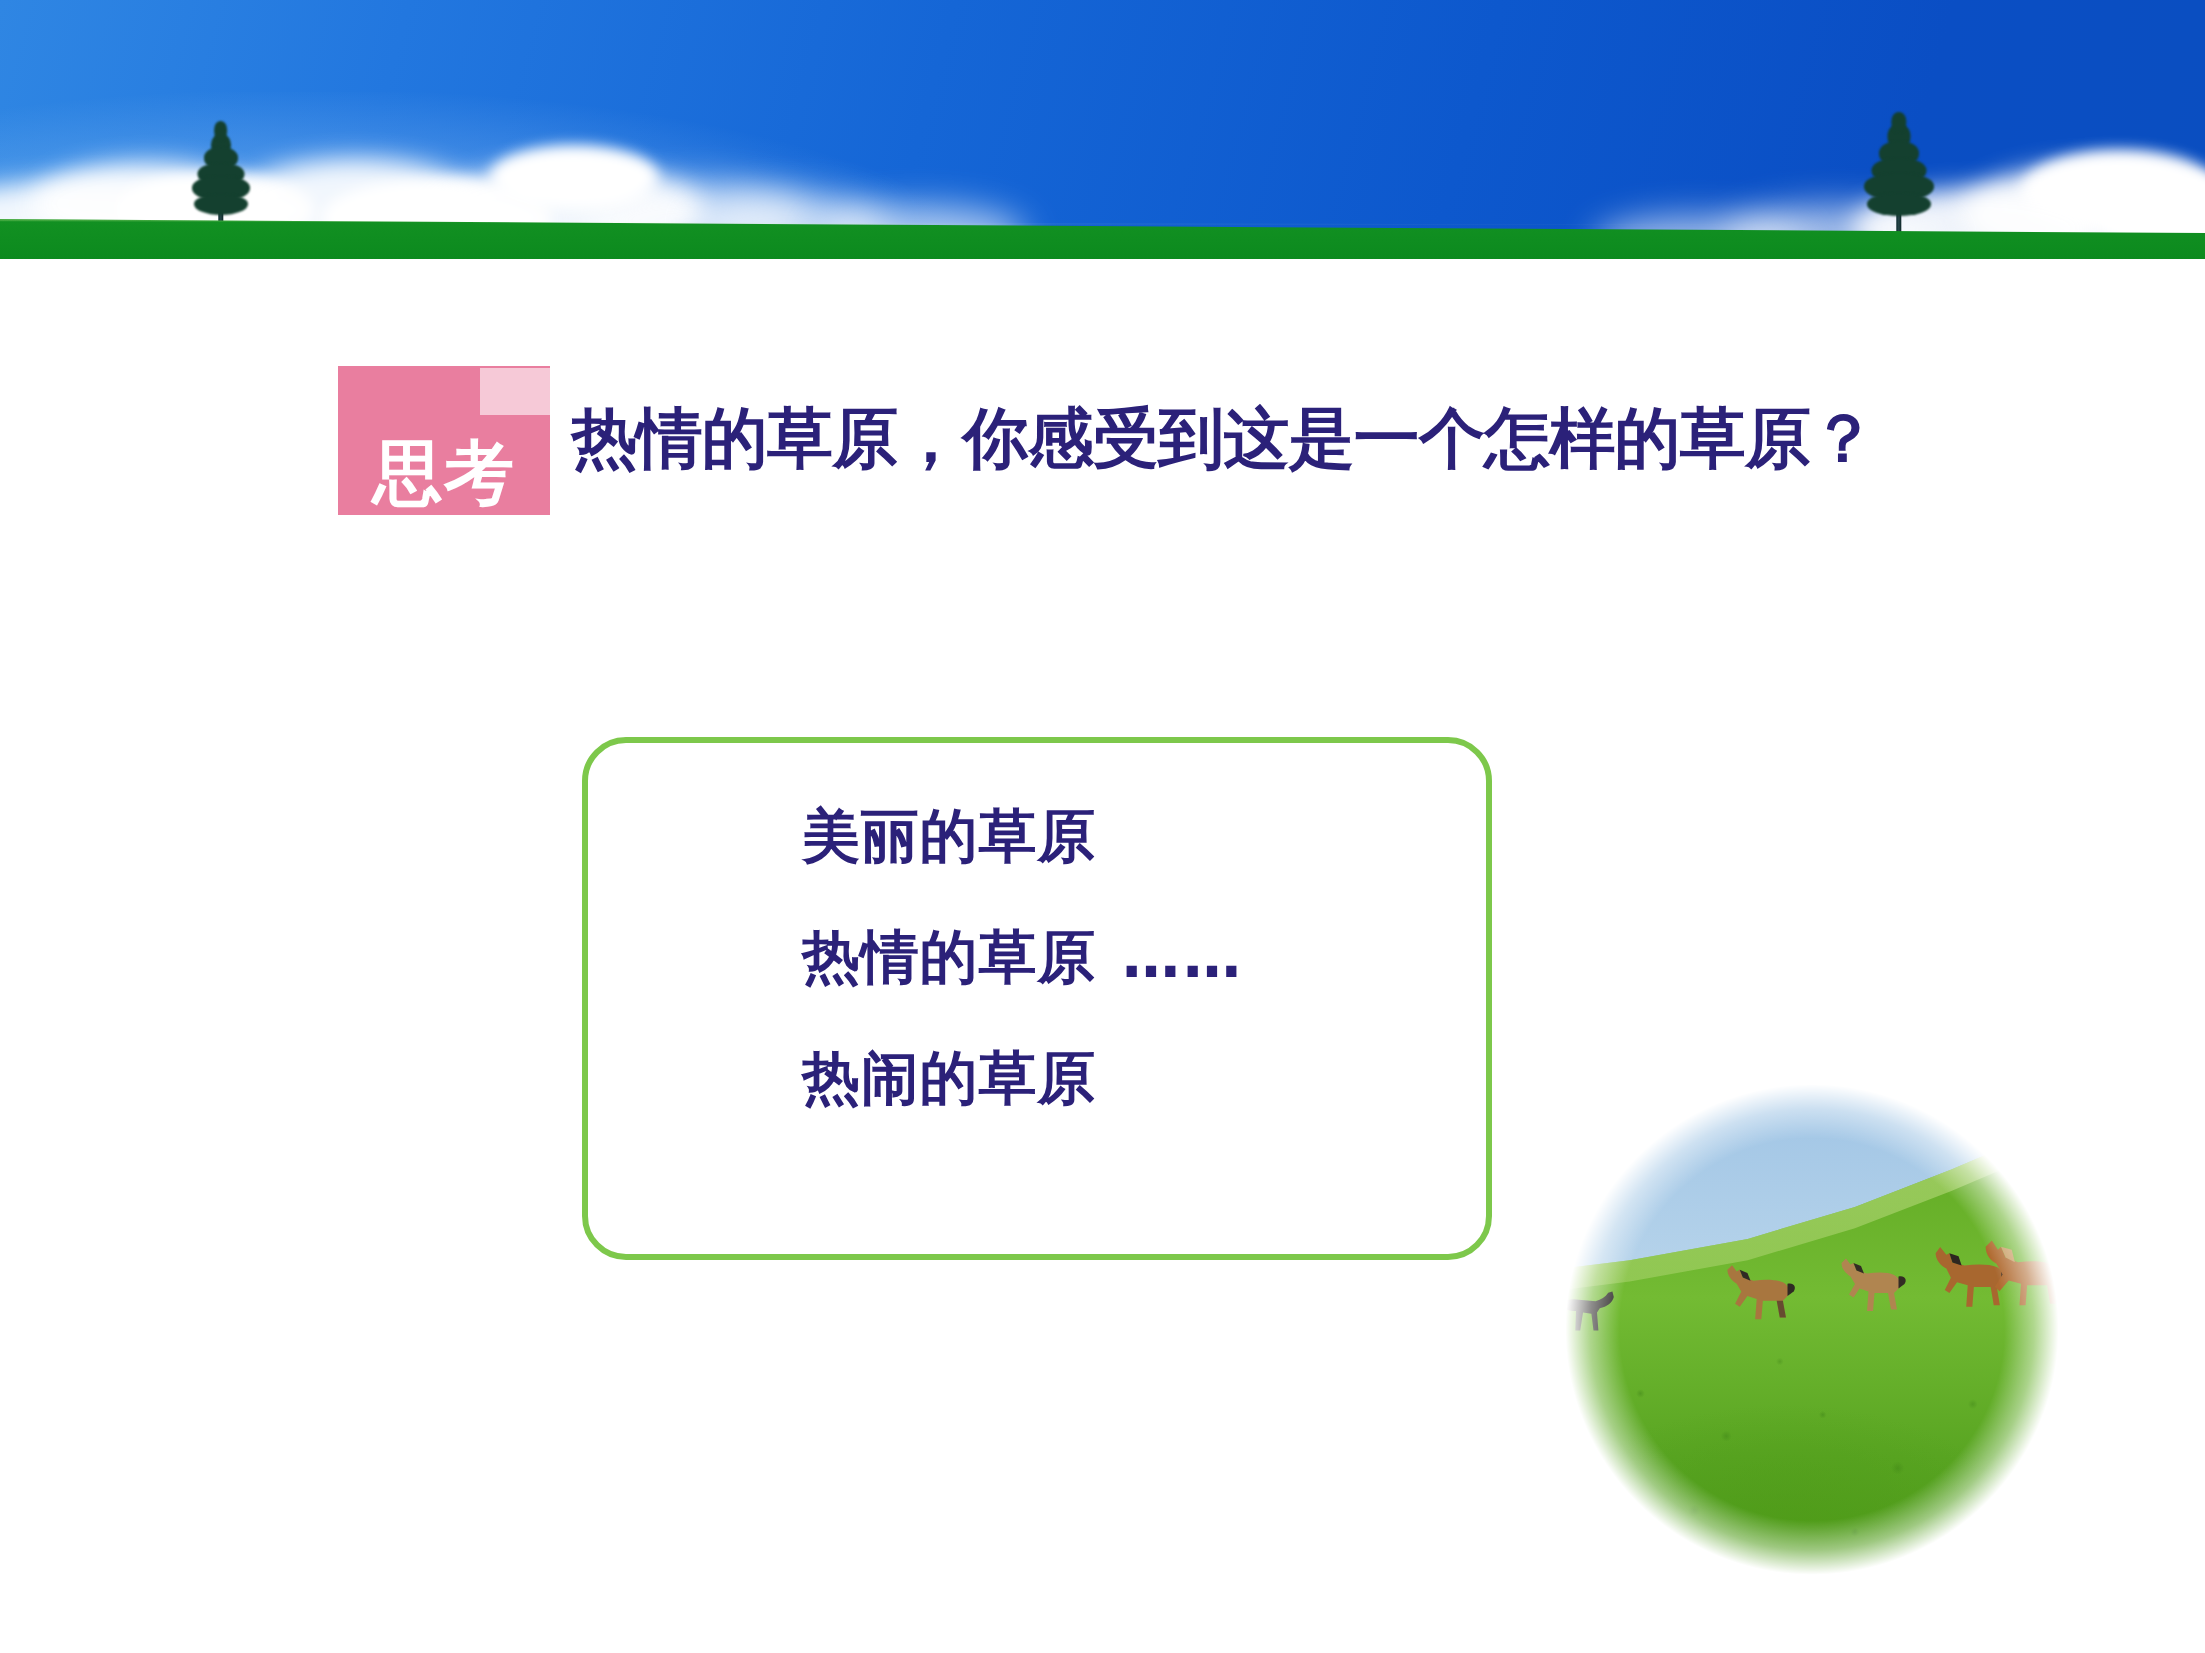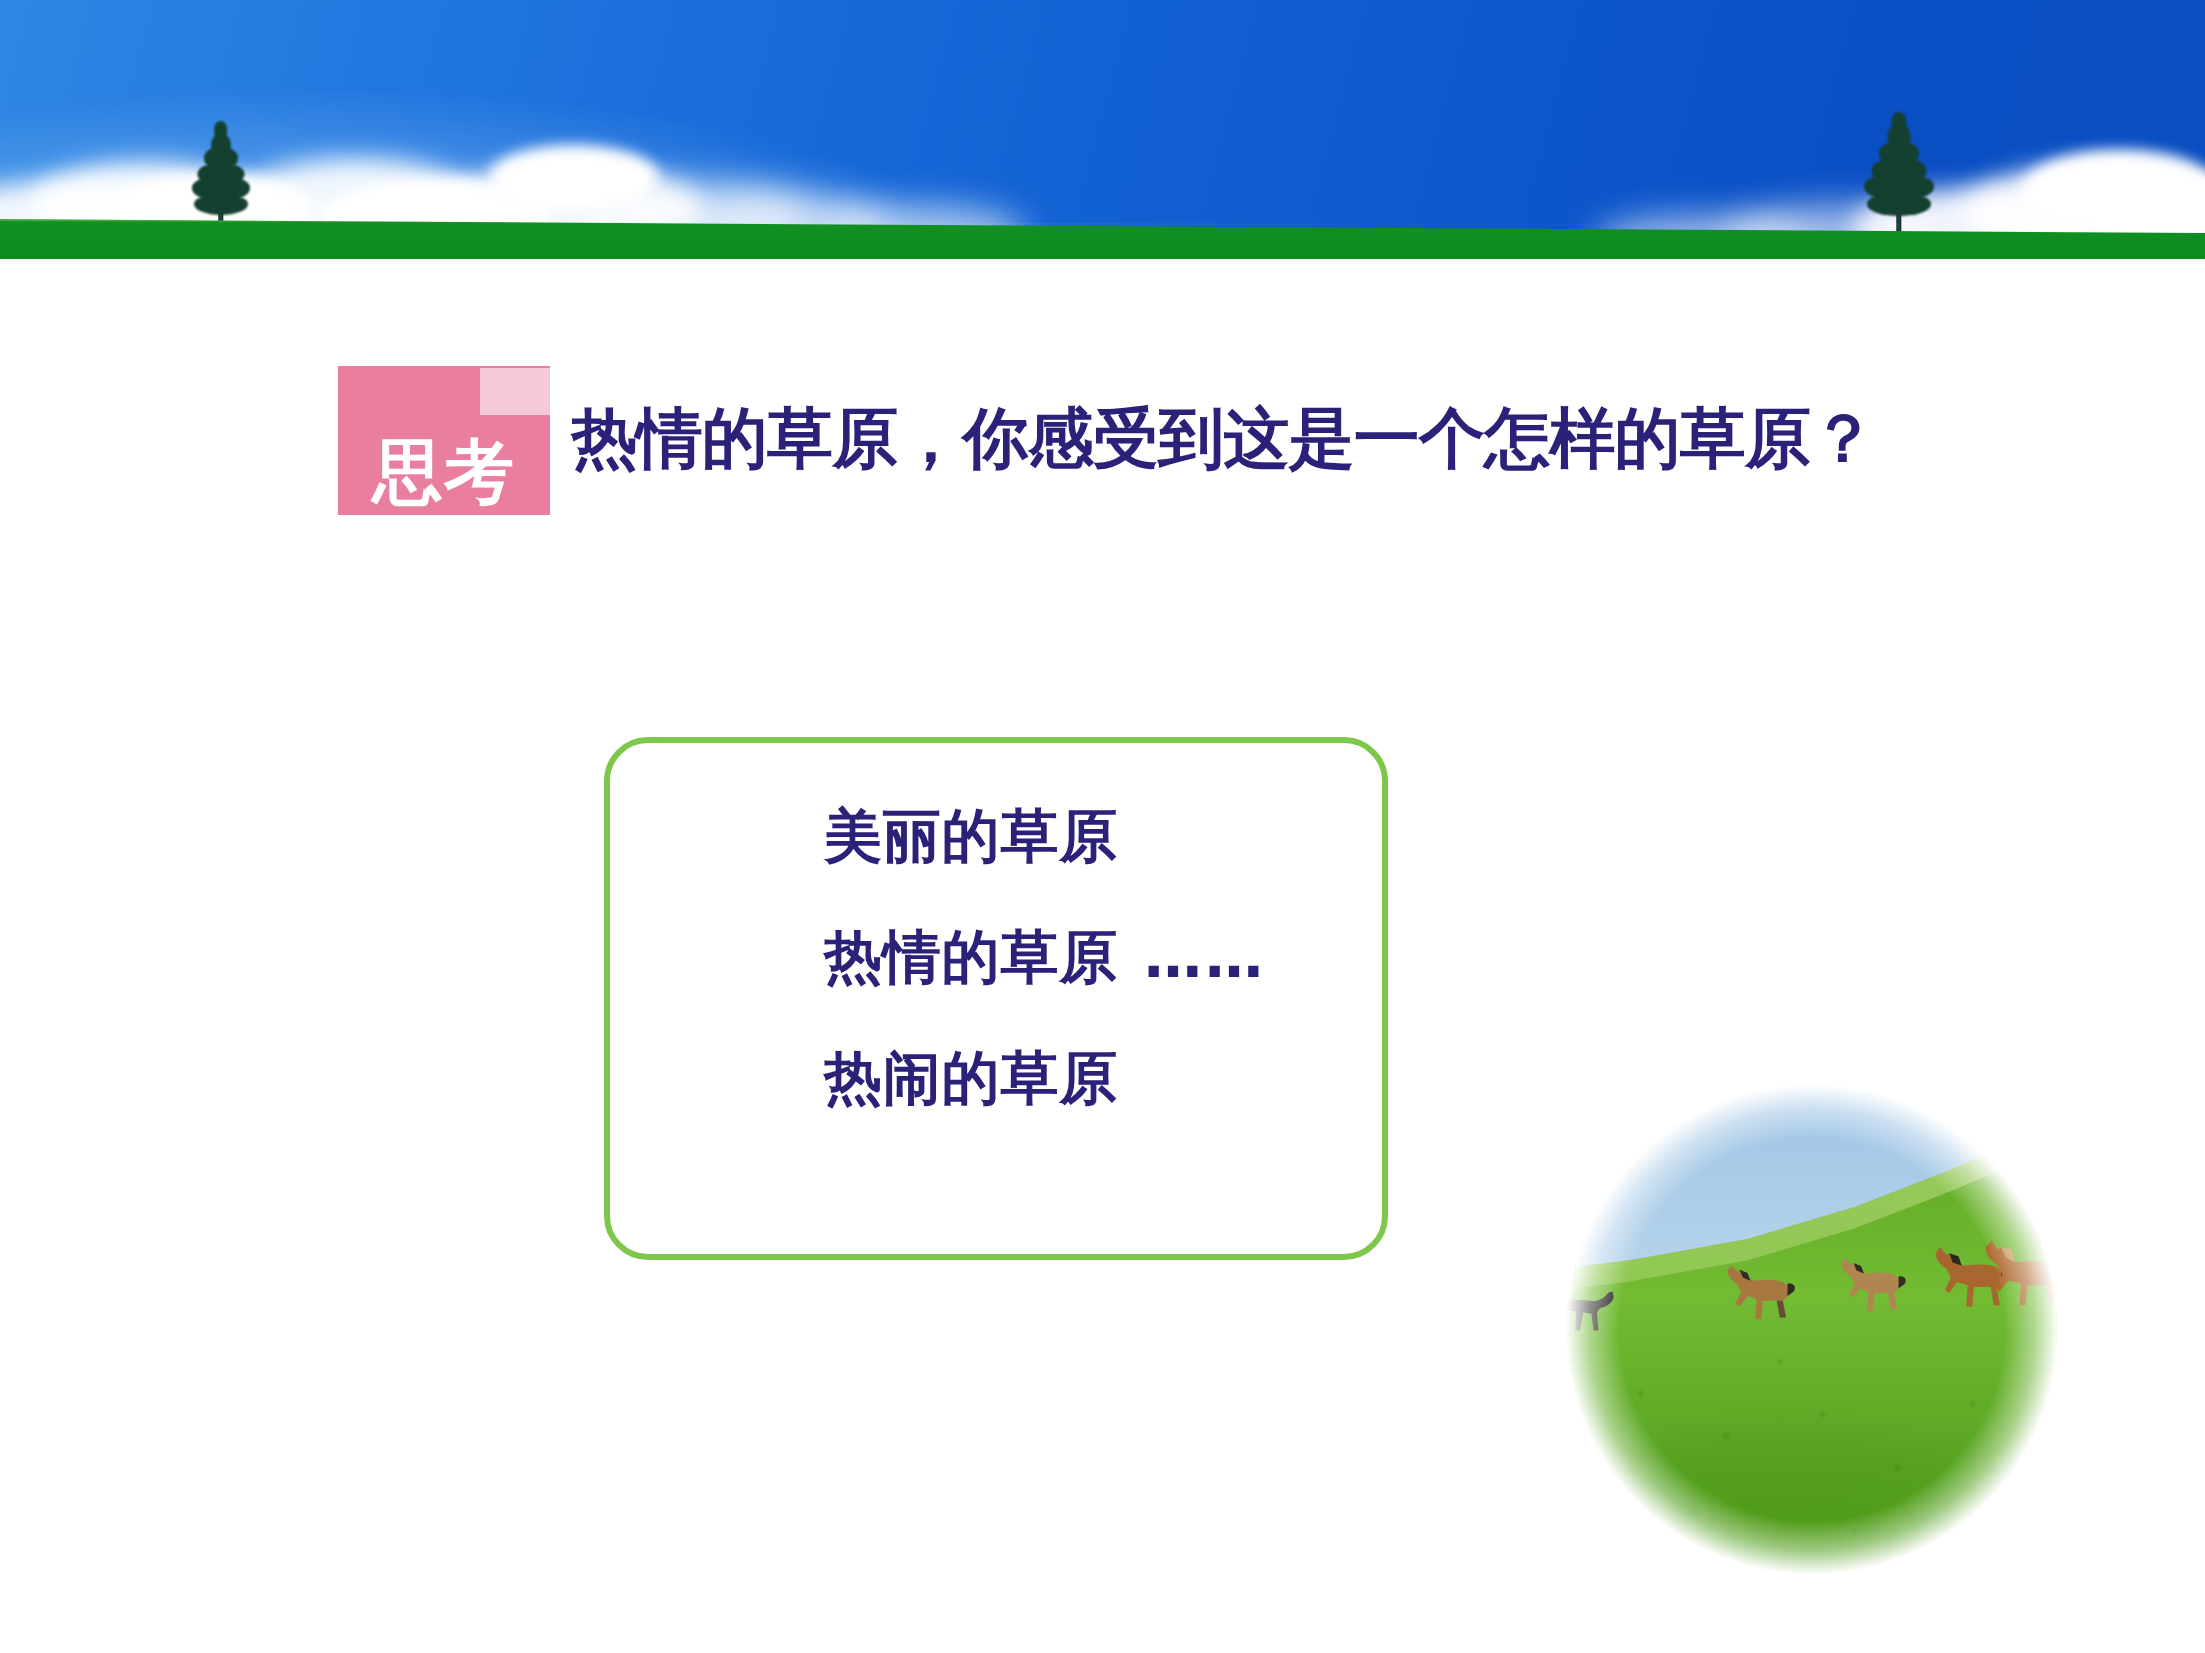--- a/index.html
+++ b/index.html
@@ -59,21 +59,21 @@
   }
   .tree .tier{
     position:absolute;left:50%;transform:translateX(-50%);
     background:#14402f;border-radius:46% 46% 50% 50%;
     filter:blur(1.2px);
   }
 
   
   #title-row{
     position:absolute;left:338px;top:366px;height:153px;
-    display:flex;align-items:flex-start;font-family:Liberation Serif, serif;
+    display:flex;align-items:flex-start;
   }
   #badge{
     position:relative;width:212px;height:149px;flex:0 0 auto;
   }
   #badge .badge-main{
     position:absolute;left:0;top:0;width:212px;height:149px;
     background:#e97e9f;
   }
   #badge .badge-chip{
     position:absolute;right:0;top:1.5px;width:70px;height:47px;
@@ -93,22 +93,22 @@
     color:#2b2179;
     font-size:66px;
     line-height:145px;
     font-weight:bold;
     white-space:nowrap;
     letter-spacing:-0.8px;
   }
 
   
   #answer-box{
-    position:absolute;left:604px;top:737px;
-    width:784px;height:523px;
+    position:absolute;left:582px;top:737px;
+    width:910px;height:523px;
     border:6.9px solid #7dc84b;
     border-radius:44px;
     background:#ffffff;
     box-sizing:border-box;
   }
   #answer-list{
     position:absolute;left:214px;top:60px;
     display:flex;flex-direction:column;
     gap:55px;
   }

